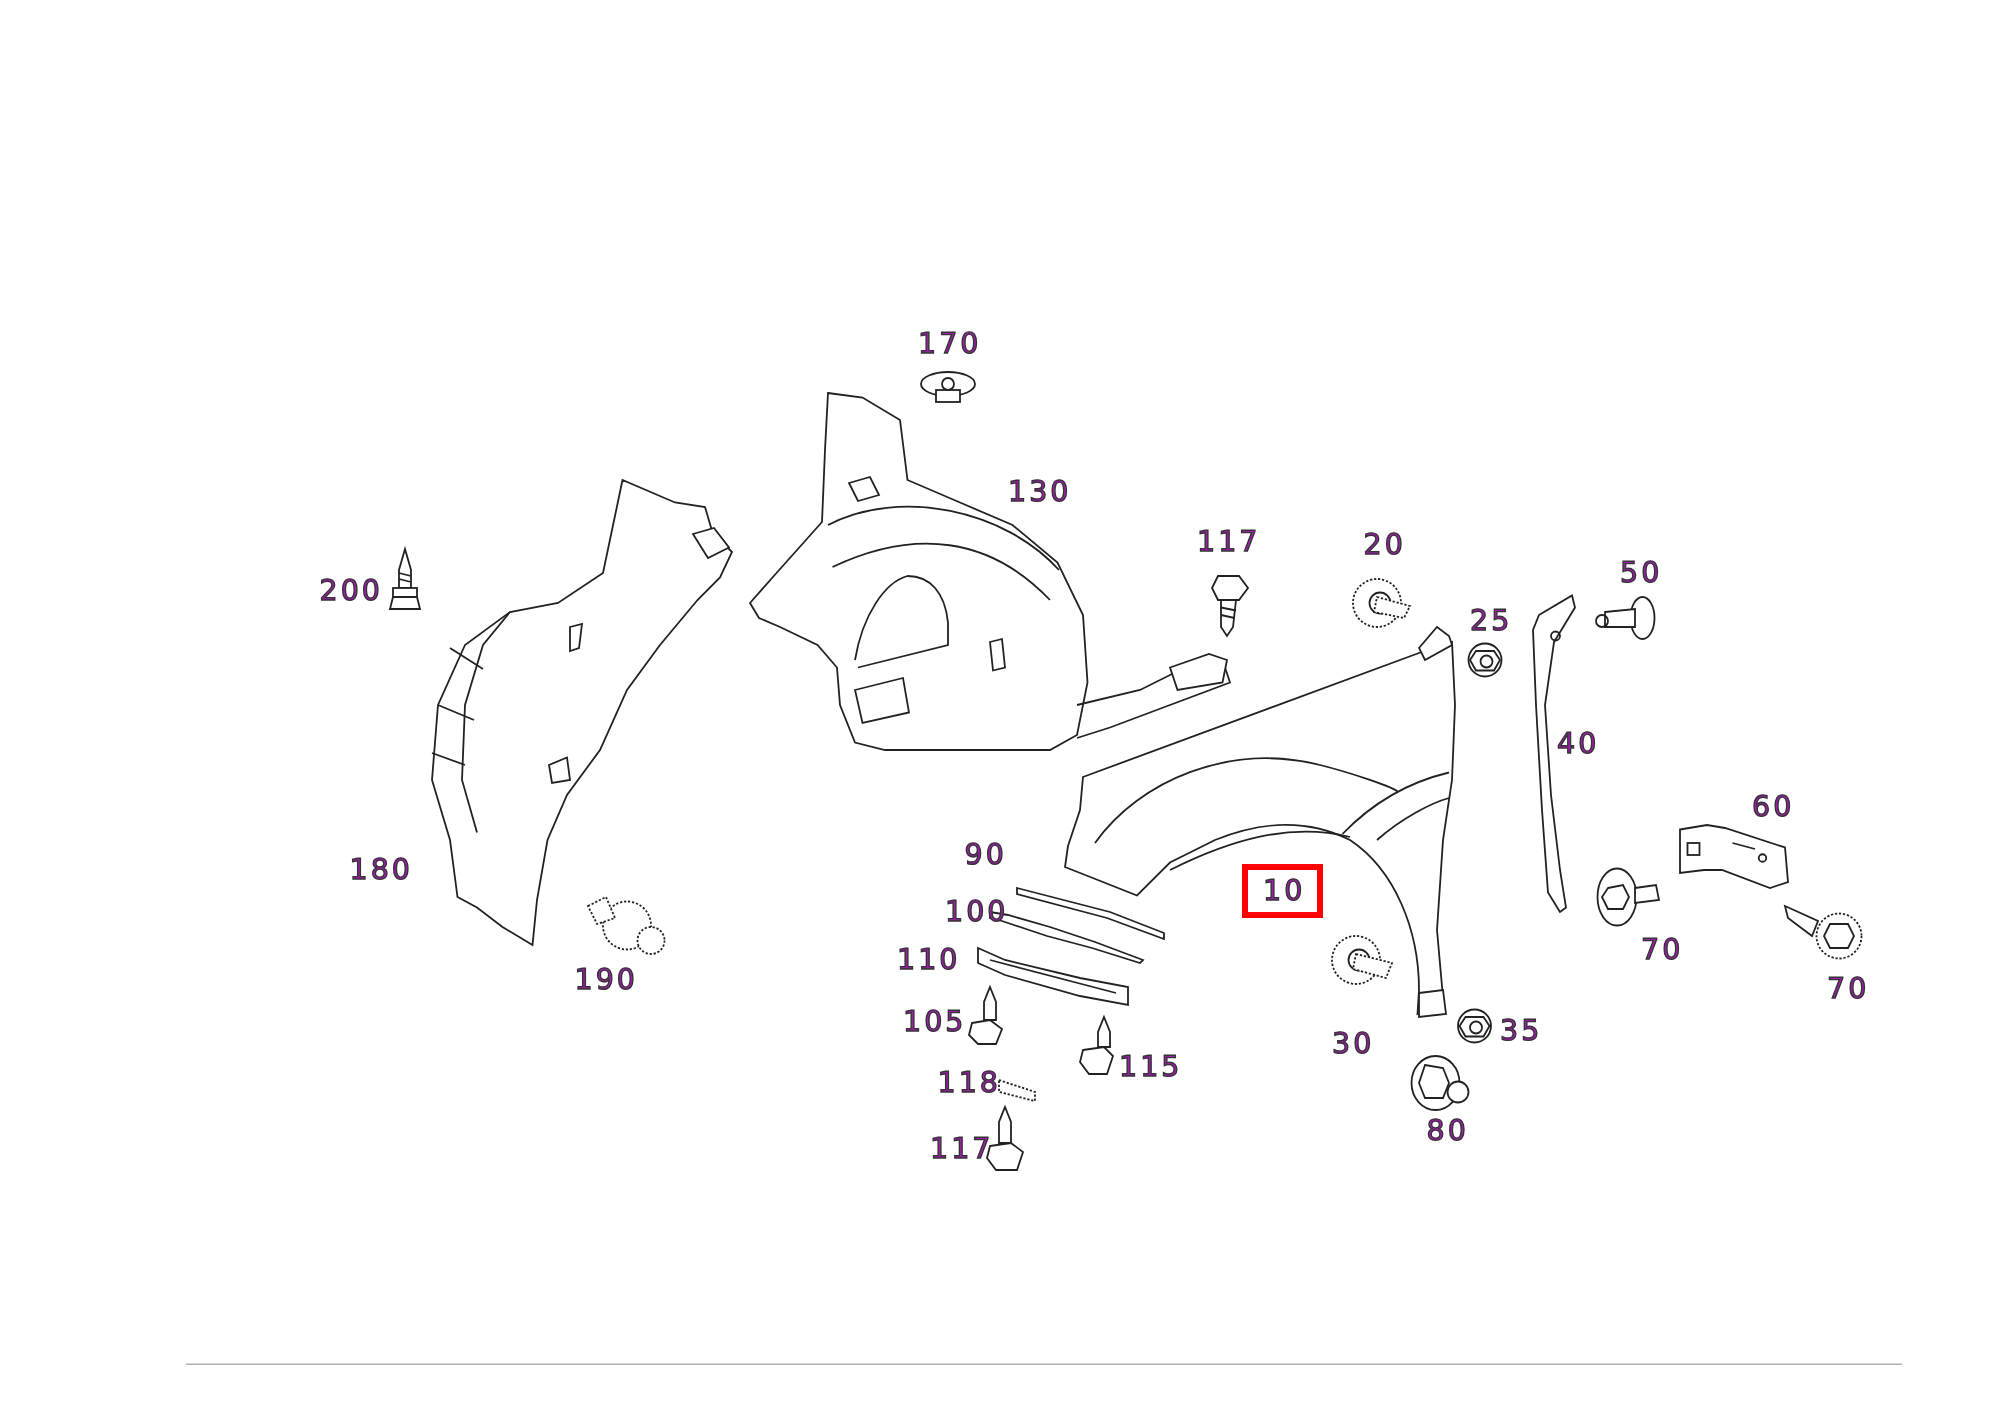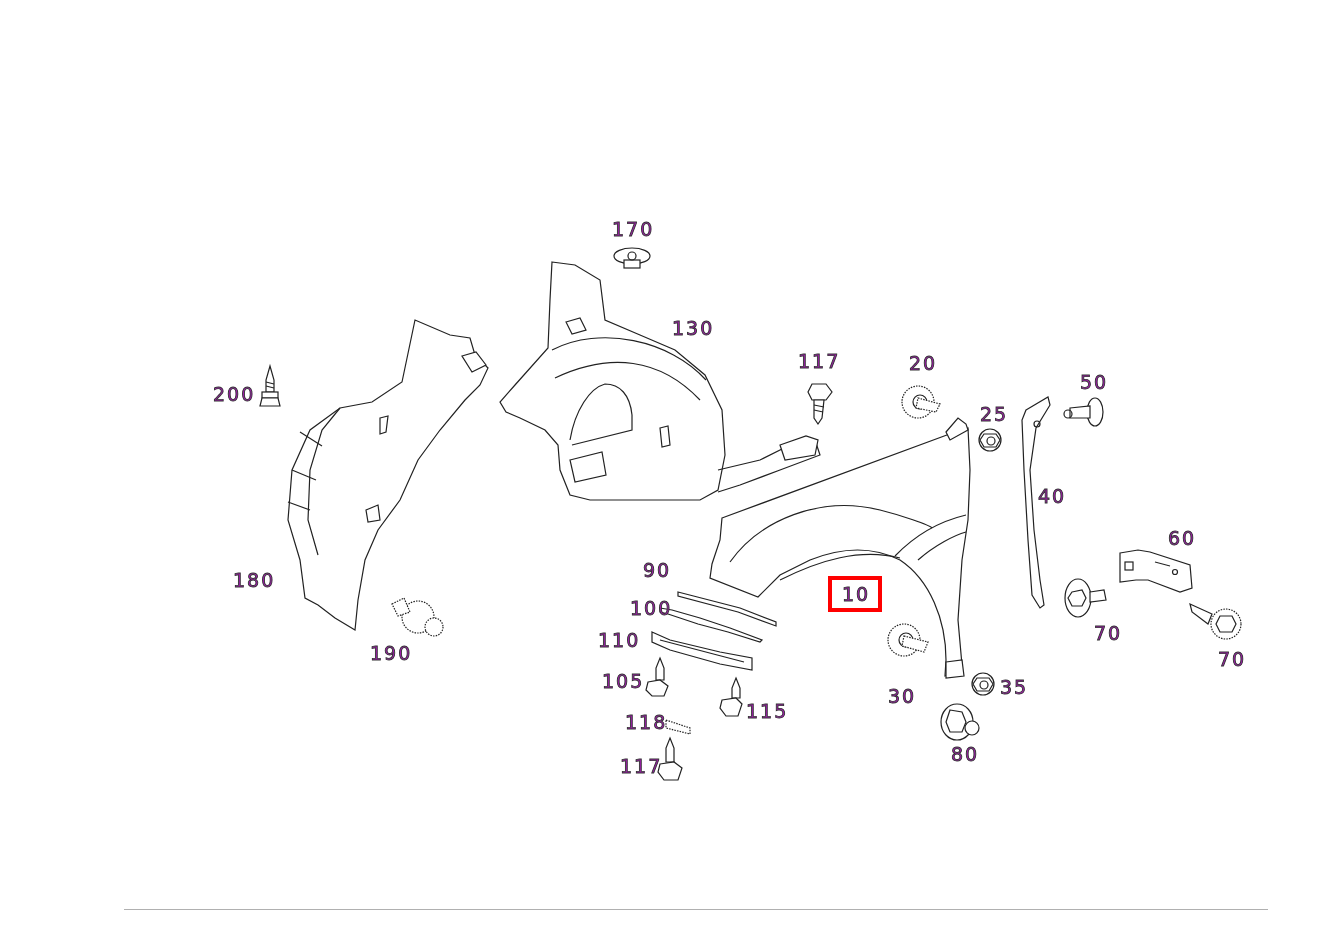--- a/index.html
+++ b/index.html
@@ -196,17 +196,17 @@
     <div class="callout" style="left: 610px; top: 598px; margin-left: 20px;">100</div>
     <div class="callout" style="left: 602px; top: 671px;">105</div>
     <div class="callout" style="left: 598px; top: 630px;">110</div>
     <div class="callout" style="left: 746px; top: 701px;">115</div>
     <div class="callout" style="left: 620px; top: 756px;">117</div>
     <div class="callout" style="left: 625px; top: 712px;">118</div>
     <div class="callout" style="left: 233px; top: 570px;">180</div>
     <div class="callout" style="left: 672px; top: 318px;">130</div>
     <div class="callout" style="left: 798px; top: 351px;">117</div>
     <div class="callout" style="left: 612px; top: 219px;">170</div>
-    <div class="callout" style="left: 370px; top: 643px;">190</div>
+    <div class="callout" style="left: 383px; top: 643px;">190</div>
     <div class="callout" style="left: 213px; top: 384px;">200</div>
   </div>
 
 <div class="footer-rule"></div>
 
 </body></html>

